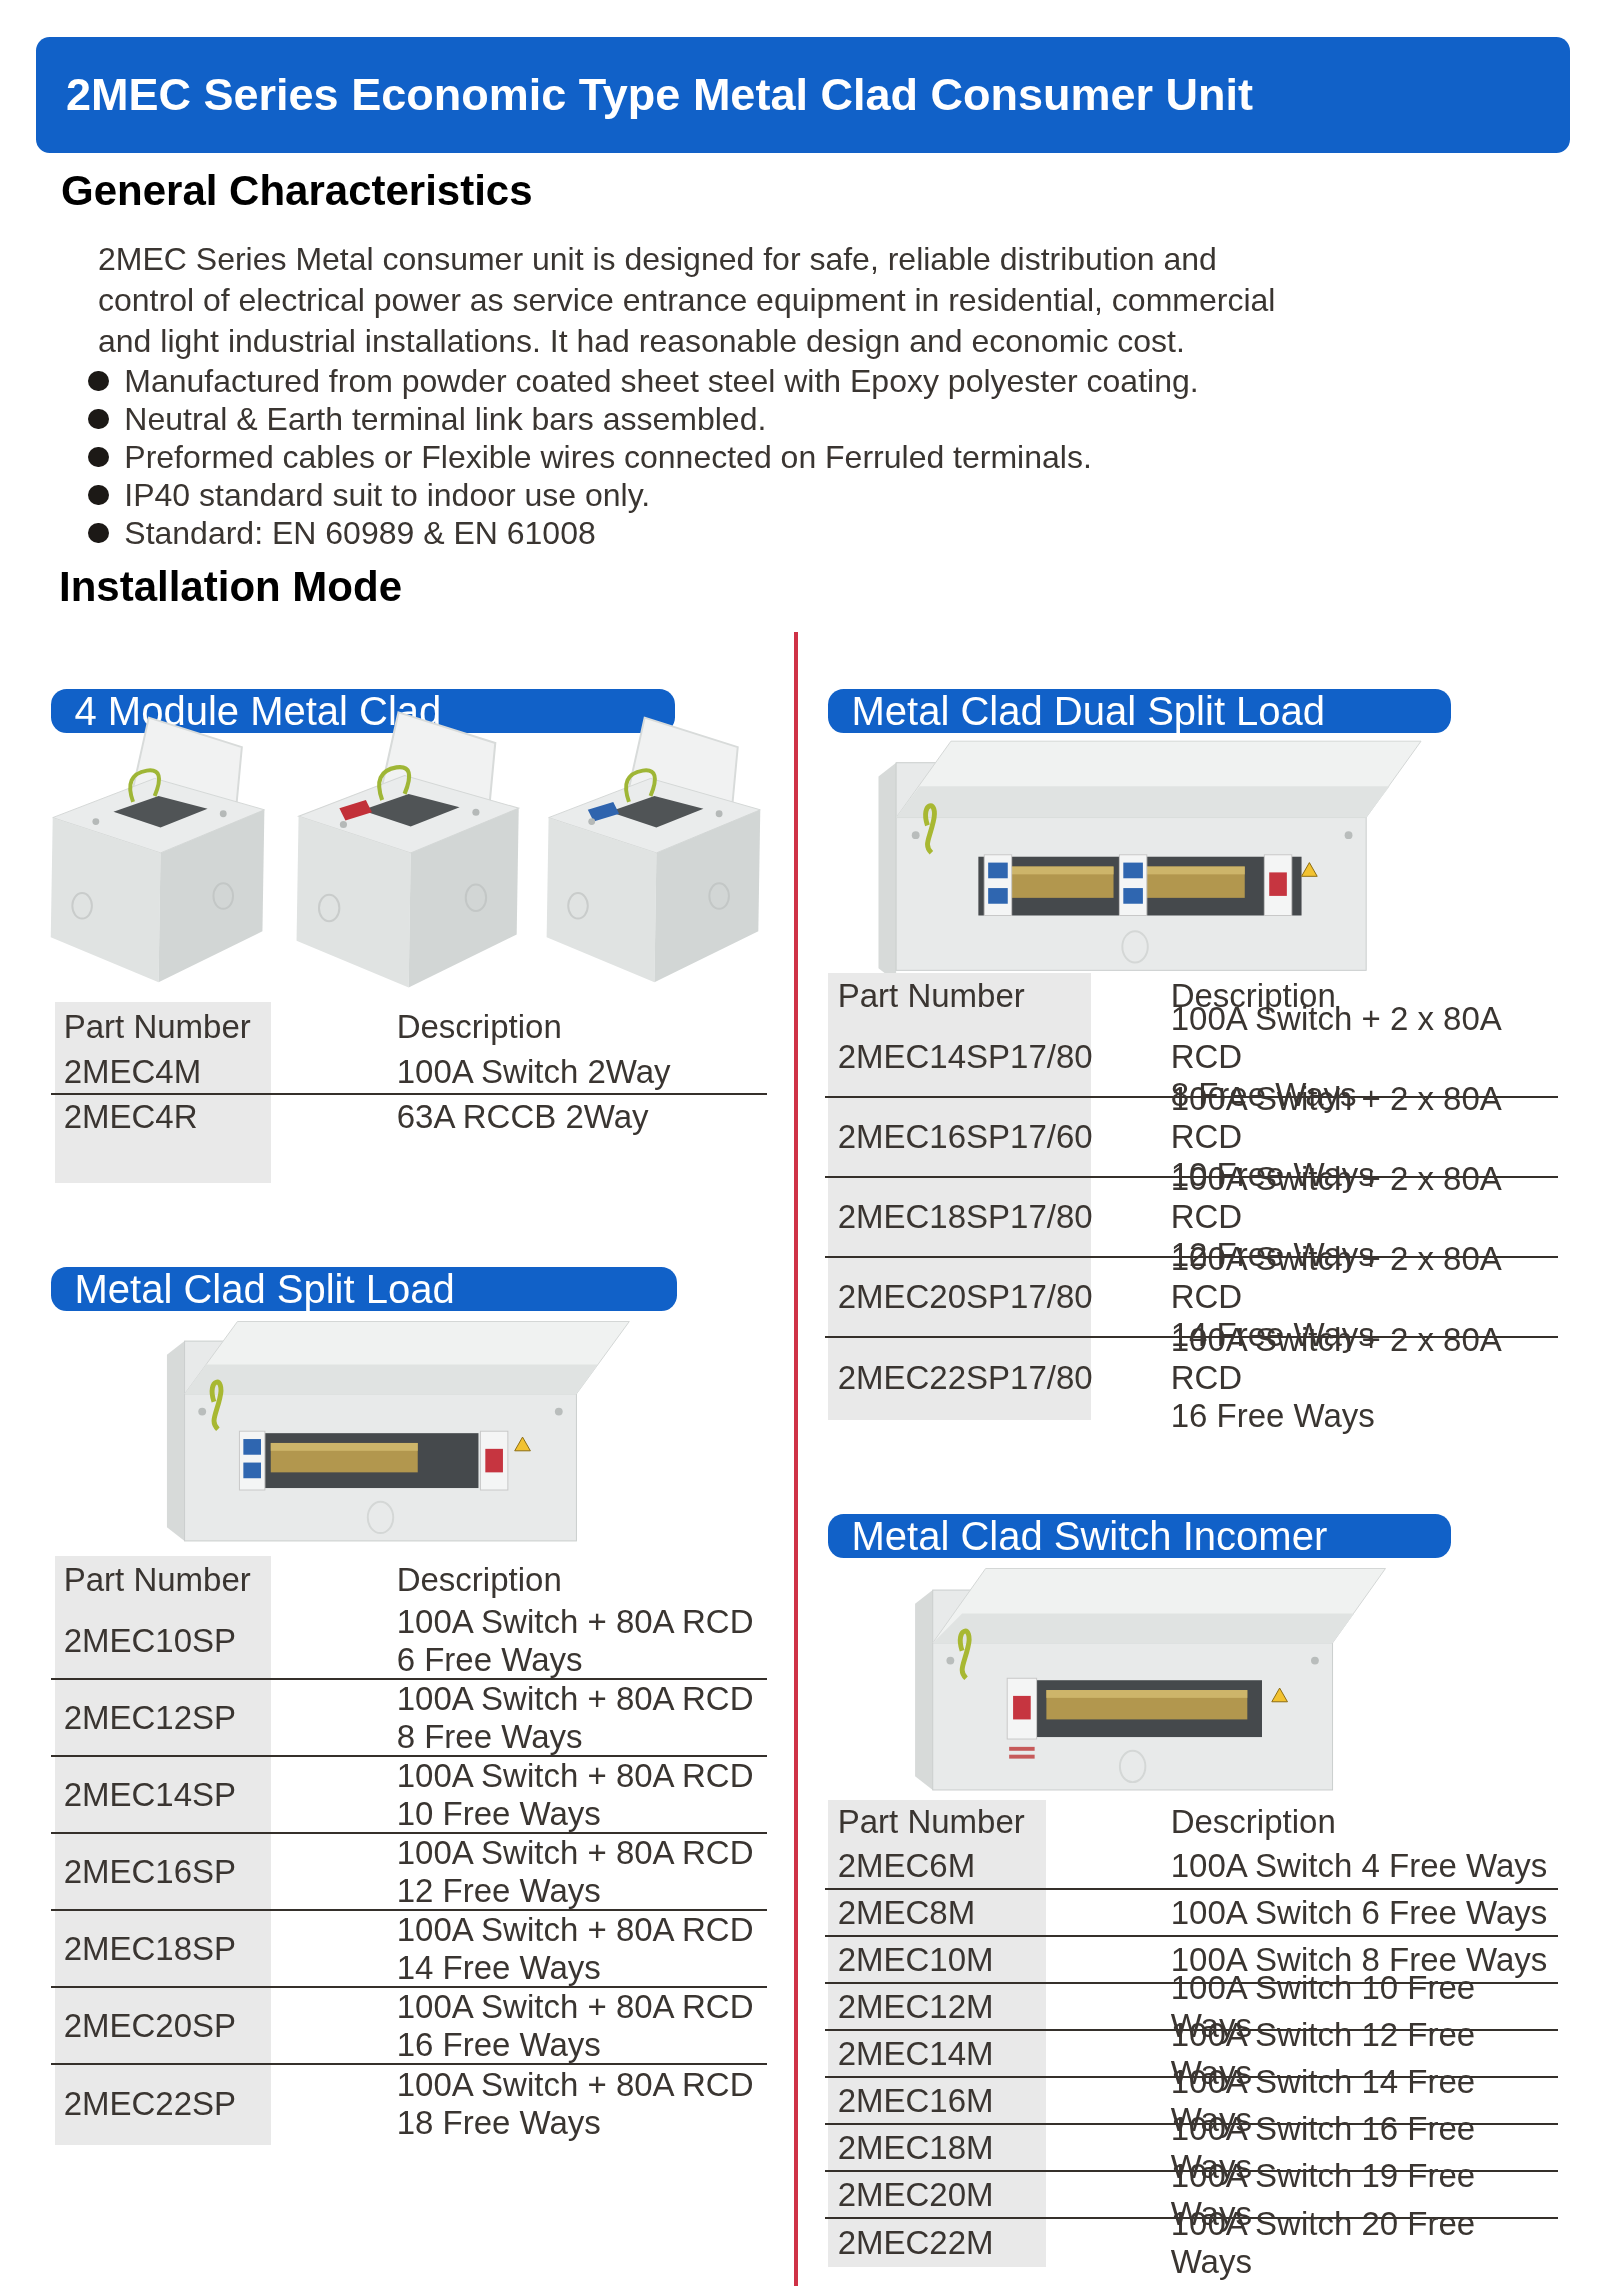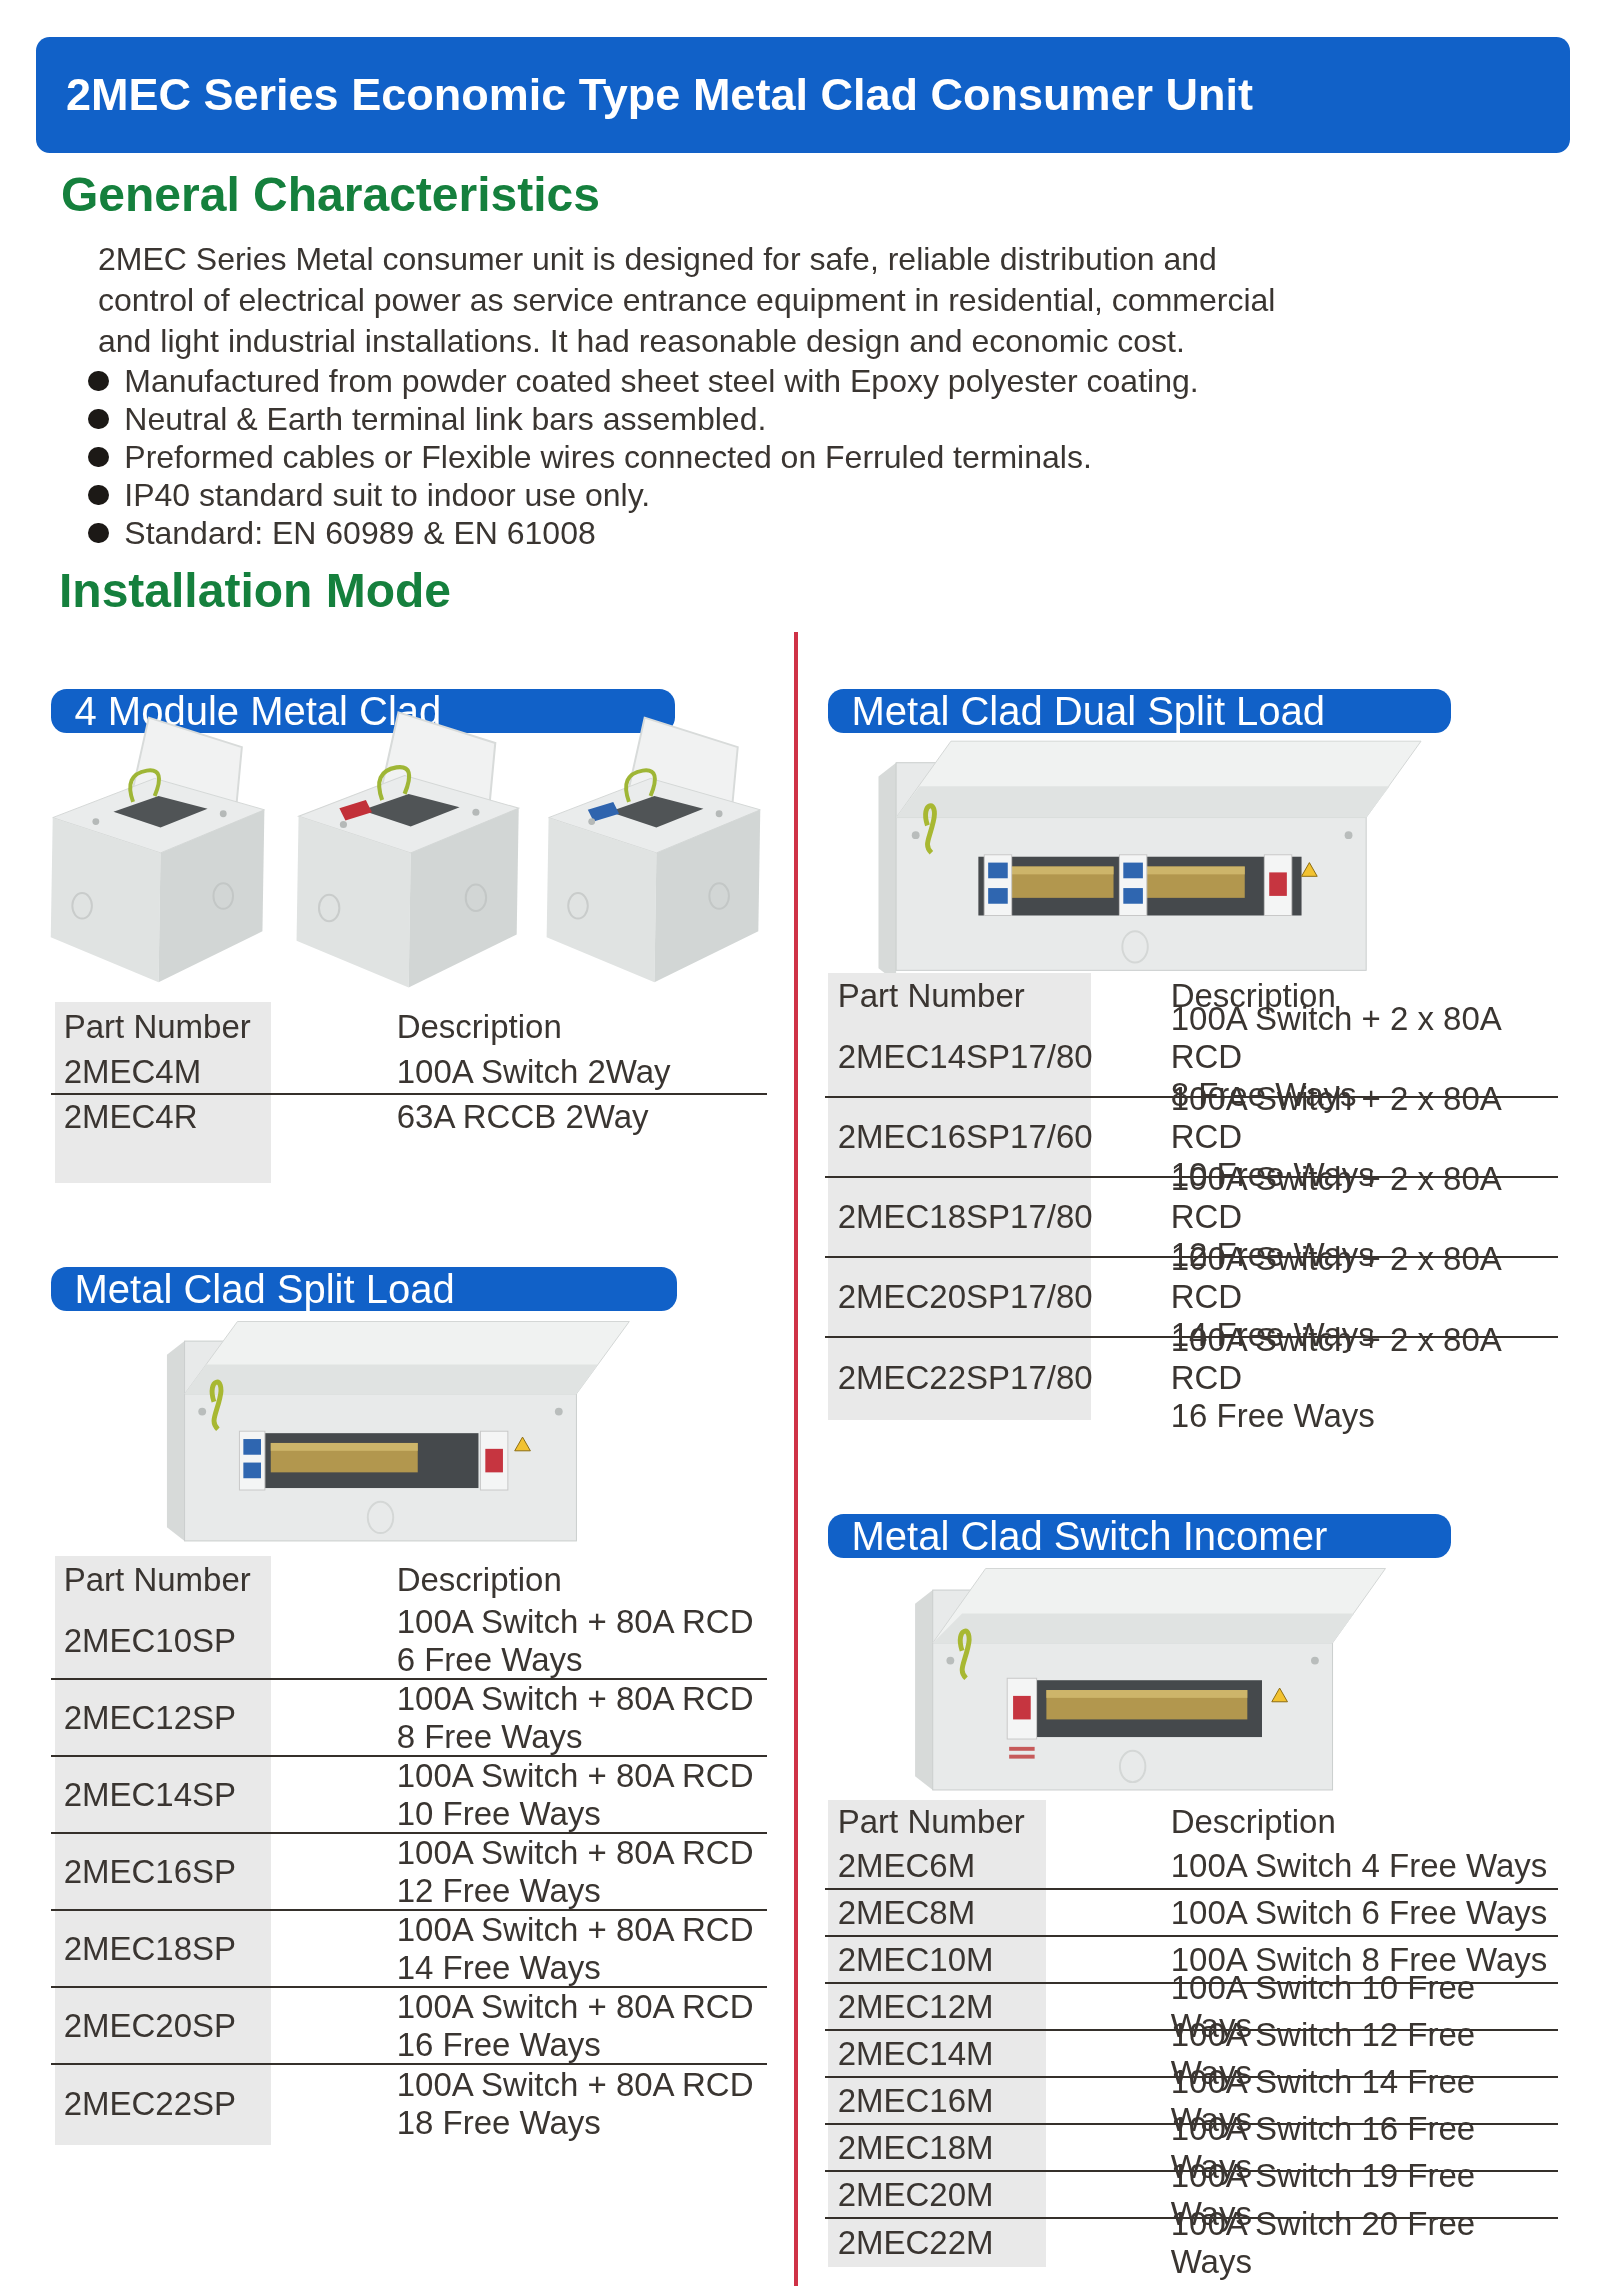--- a/index.html
+++ b/index.html
@@ -9,21 +9,21 @@
   
   .banner{position:absolute;background:#1161c8;color:#ffffff;display:flex;align-items:center;}
   .banner.main{left:36px;top:37px;width:1504px;height:116px;border-radius:13.7px;
                padding-left:30px;font-size:45px;font-weight:bold;}
   .banner.sec{height:44px;border-radius:15.7px;padding-left:23.5px;font-size:40px;font-weight:400;margin-top:46px;}
   #b-four{left:51px;top:643px;width:600px;}
   #b-dual{left:828px;top:643px;width:599px;}
   #b-split{left:51px;top:1221px;width:602px;}
   #b-incomer{left:828px;top:1468px;width:599px;}
 
-  .section-heading{position:absolute;margin:0;font-size:48px;font-weight:bold;color:#15803d;}
+  .section-heading{position:absolute;margin:0;font-size:42px;font-weight:bold;color:#000000;}
   #h-general{left:61px;top:167px;}
   #h-install{left:59px;top:563px;}
 
   .intro{position:absolute;left:86px;top:227px;width:1441px;margin:12px;
          font-size:32px;line-height:41px;white-space:pre-line;}
 
   .bullets{position:absolute;left:88px;top:362px;margin:0;padding:0;list-style:none;}
   .bullets li{display:flex;align-items:center;height:38px;font-size:32px;}
   .dot{width:20.6px;height:20.6px;border-radius:50%;background:#1c1916;margin-right:15.7px;flex:0 0 auto;}
 

